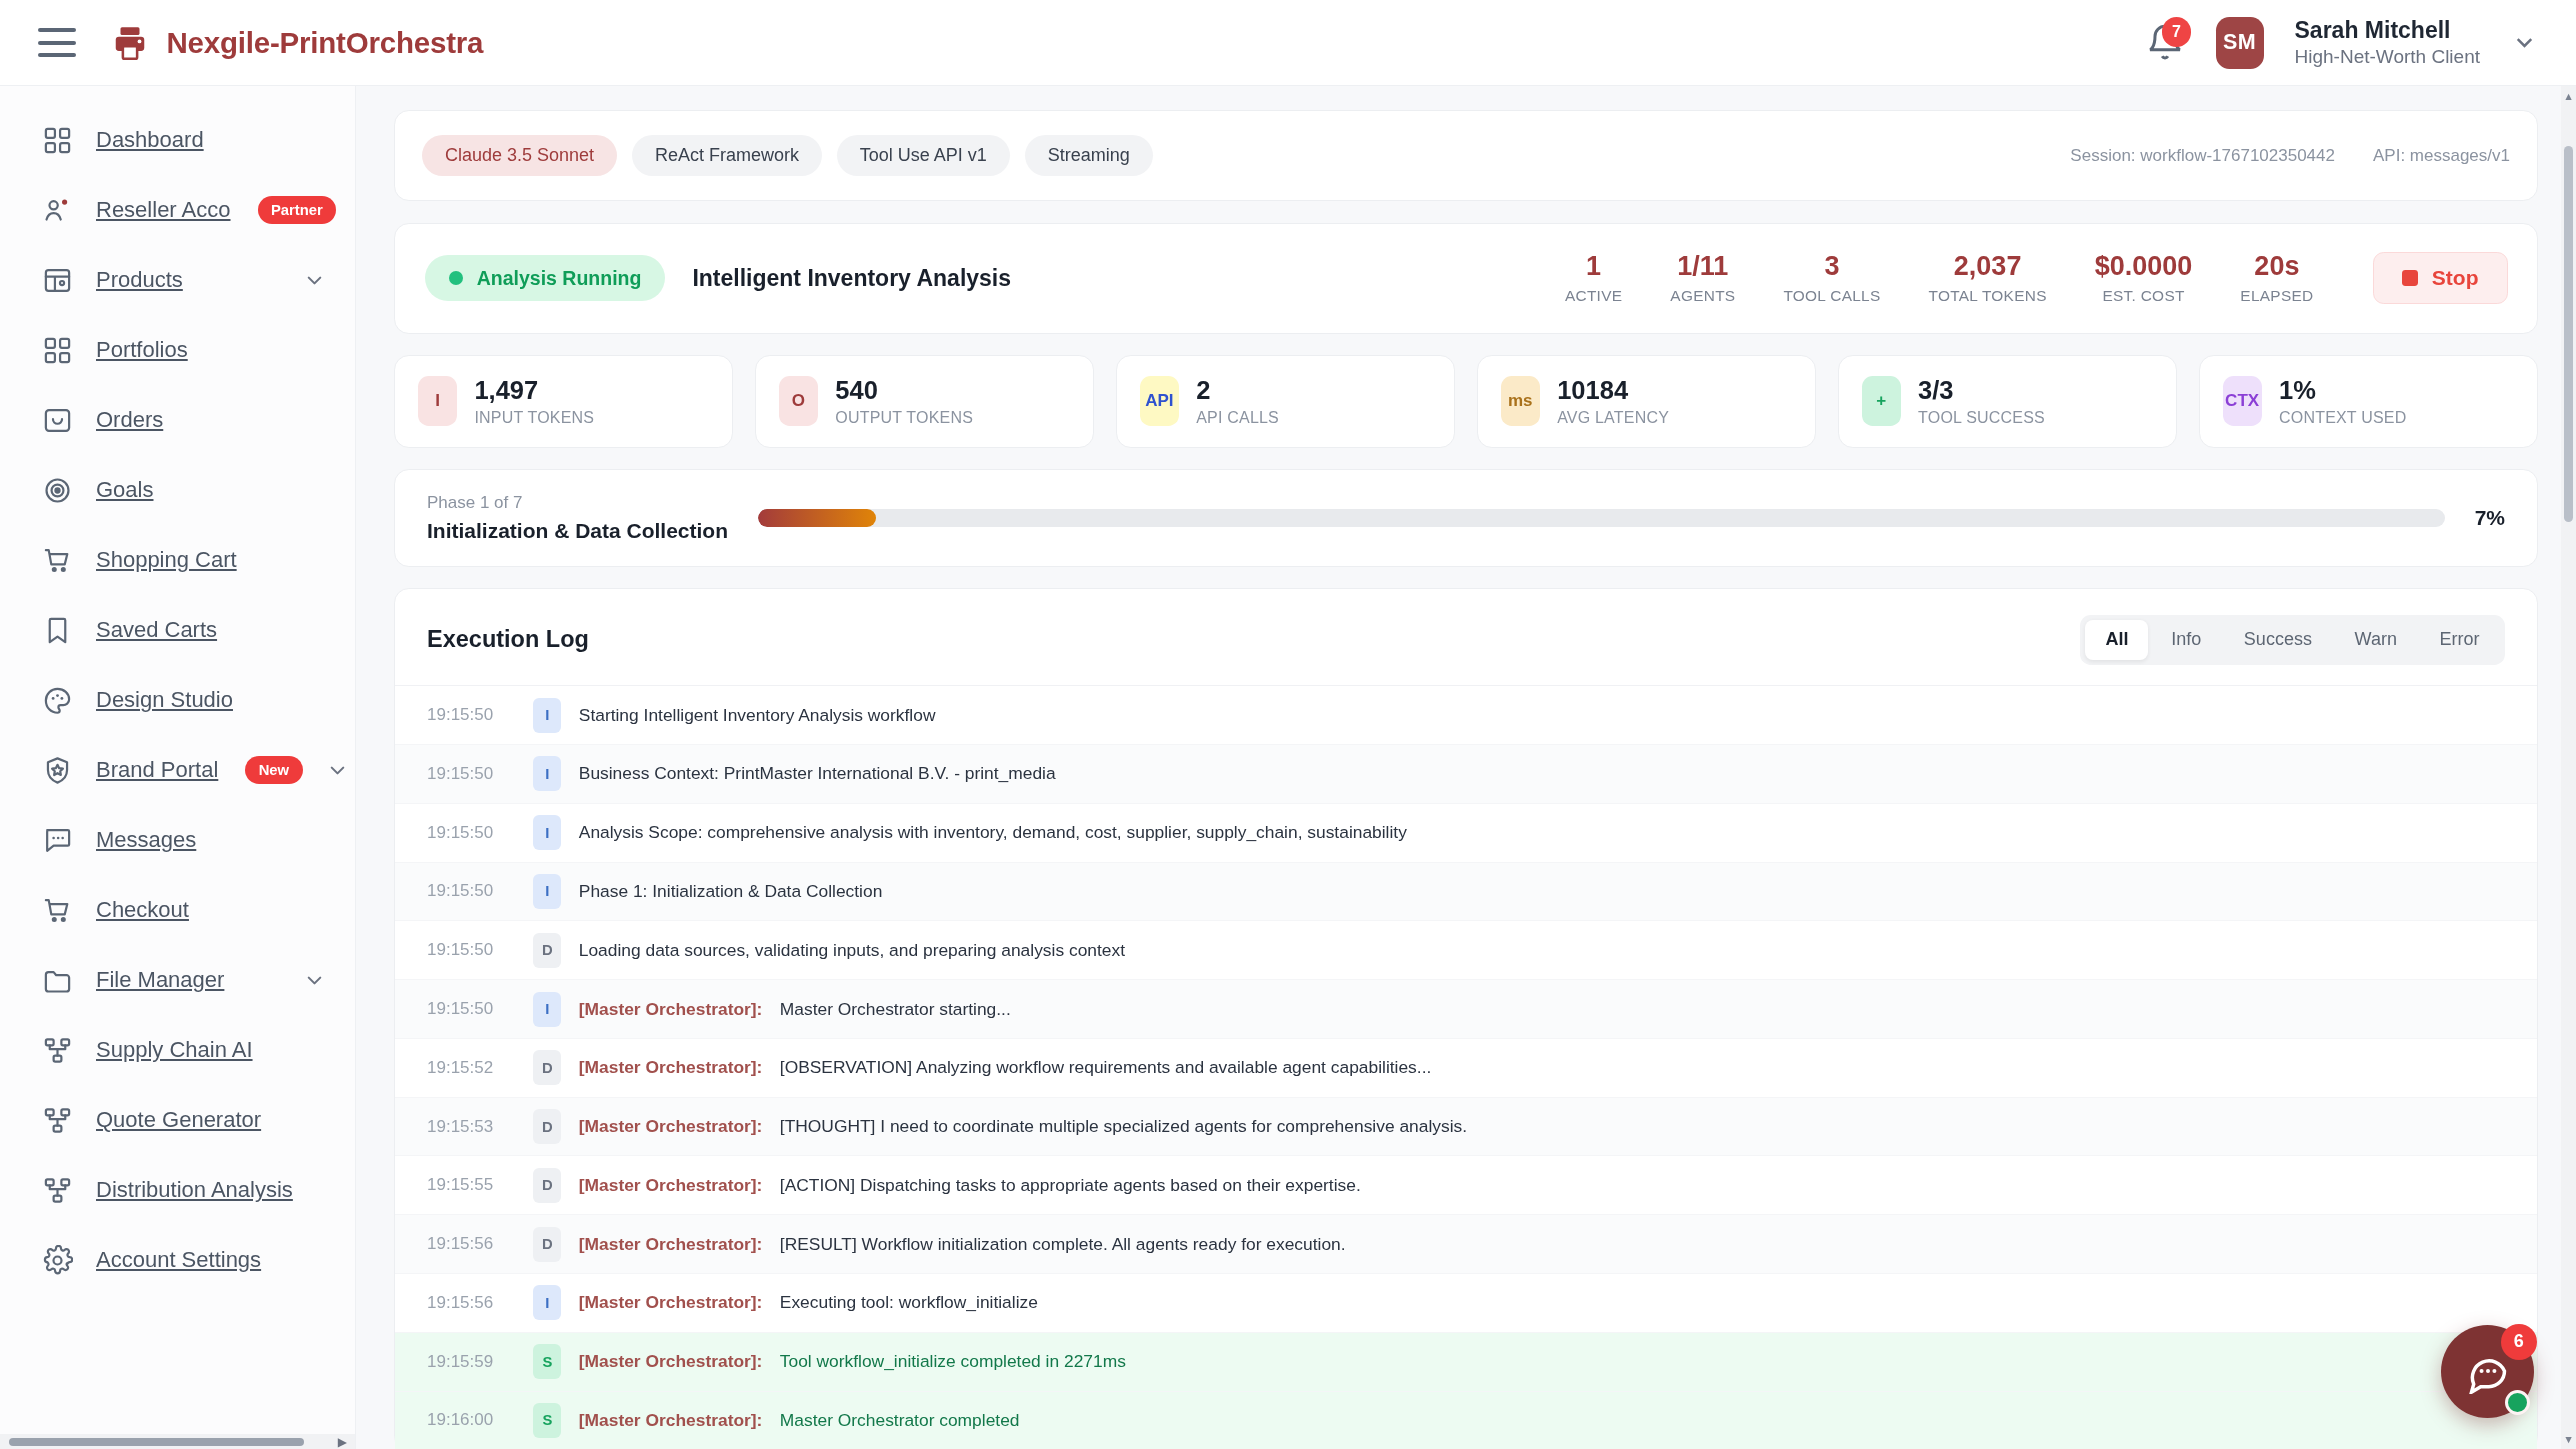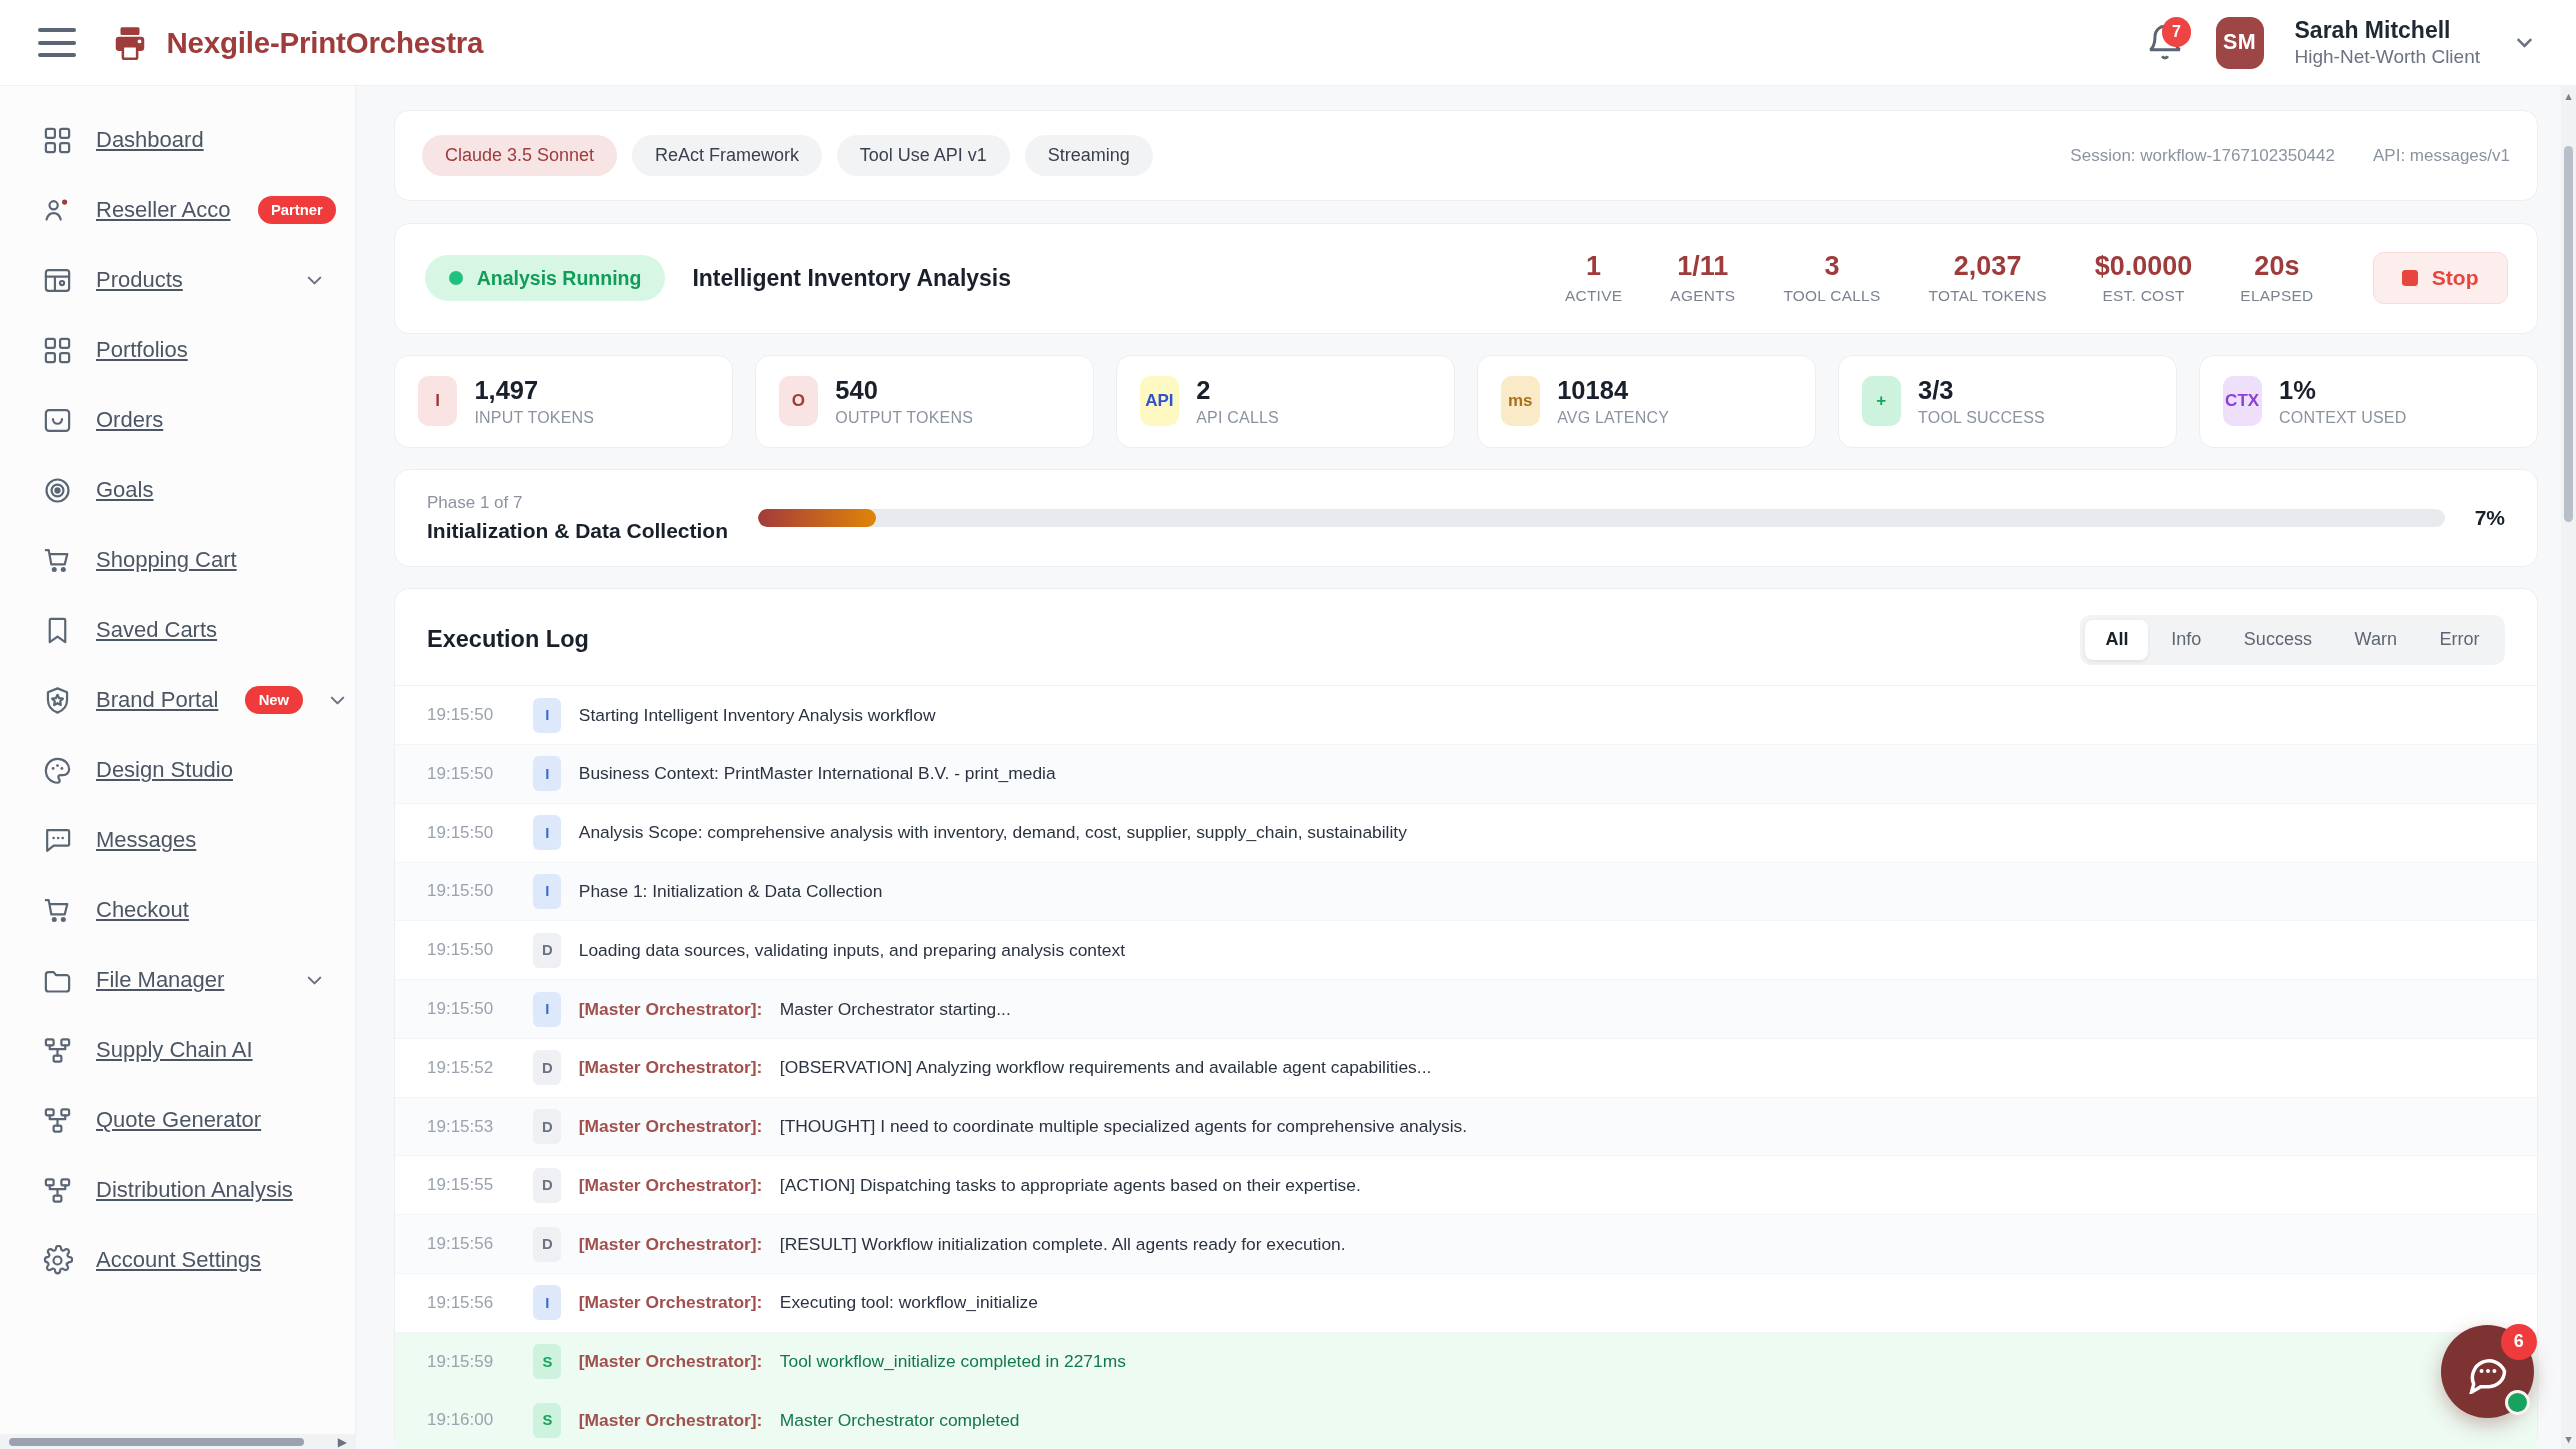--- a/index.html
+++ b/index.html
@@ -341,40 +341,40 @@
           <span class="nav-icon">
             <svg viewBox="0 0 24 24" width="31" height="31" fill="none" stroke="#5b6675" stroke-width="1.7" stroke-linecap="round" stroke-linejoin="round">
               <path d="M7 3h10a1 1 0 0 1 1 1v17l-6-4.2L6 21V4a1 1 0 0 1 1-1z"></path>
             </svg>
           </span>
           <span class="nav-label">Saved Carts</span>
         </div>
         <div class="nav-item">
           <span class="nav-icon">
             <svg viewBox="0 0 24 24" width="31" height="31" fill="none" stroke="#5b6675" stroke-width="1.7" stroke-linecap="round" stroke-linejoin="round">
+              <path d="M12 3c5 0 9 3.6 9 8 0 3-2.4 4.6-4.6 4.6h-2c-1 0-1.7.8-1.7 1.7 0 .5.2.9.5 1.3.3.4.5.8.5 1.2 0 1-.8 1.7-1.7 1.7C7 21.5 3 17.6 3 12c0-5 4-9 9-9z"></path>
+              <circle cx="8.6" cy="10.4" r="1.1" fill="#5b6675" stroke="none"></circle>
+              <circle cx="12" cy="8.2" r="1.1" fill="#5b6675" stroke="none"></circle>
+              <circle cx="15.4" cy="10.4" r="1.1" fill="#5b6675" stroke="none"></circle>
+            </svg>
+          </span>
+          <span class="nav-label">Design Studio</span>
+        </div>
+        <div class="nav-item">
+          <span class="nav-icon">
+            <svg viewBox="0 0 24 24" width="31" height="31" fill="none" stroke="#5b6675" stroke-width="1.7" stroke-linecap="round" stroke-linejoin="round">
               <path d="M12 2.6l7.4 3v6.1c0 4.6-3.1 8.1-7.4 9.7-4.3-1.6-7.4-5.1-7.4-9.7V5.6z"></path>
               <path d="M12 7.6l1.3 2.6 2.9.4-2.1 2 .5 2.9-2.6-1.4-2.6 1.4.5-2.9-2.1-2 2.9-.4z"></path>
             </svg>
           </span>
           <span class="nav-label">Brand Portal</span>
           <span class="nav-badge">New</span>
           <span class="nav-chevron"><svg viewBox="0 0 24 24" width="23" height="23" fill="none" stroke="#6b7280" stroke-width="2.2" stroke-linecap="round" stroke-linejoin="round">
               <path d="M6 9l6 6 6-6"></path>
             </svg></span>
-        </div>
-        <div class="nav-item">
-          <span class="nav-icon">
-            <svg viewBox="0 0 24 24" width="31" height="31" fill="none" stroke="#5b6675" stroke-width="1.7" stroke-linecap="round" stroke-linejoin="round">
-              <path d="M12 3c5 0 9 3.6 9 8 0 3-2.4 4.6-4.6 4.6h-2c-1 0-1.7.8-1.7 1.7 0 .5.2.9.5 1.3.3.4.5.8.5 1.2 0 1-.8 1.7-1.7 1.7C7 21.5 3 17.6 3 12c0-5 4-9 9-9z"></path>
-              <circle cx="8.6" cy="10.4" r="1.1" fill="#5b6675" stroke="none"></circle>
-              <circle cx="12" cy="8.2" r="1.1" fill="#5b6675" stroke="none"></circle>
-              <circle cx="15.4" cy="10.4" r="1.1" fill="#5b6675" stroke="none"></circle>
-            </svg>
-          </span>
-          <span class="nav-label">Design Studio</span>
         </div>
         <div class="nav-item">
           <span class="nav-icon">
             <svg viewBox="0 0 24 24" width="31" height="31" fill="none" stroke="#5b6675" stroke-width="1.7" stroke-linecap="round" stroke-linejoin="round">
               <path d="M4 4h16a1 1 0 0 1 1 1v10a1 1 0 0 1-1 1H9l-5 4V5a1 1 0 0 1 1-1z"></path>
               <circle cx="9" cy="10" r="1" fill="#5b6675" stroke="none"></circle>
               <circle cx="12.5" cy="10" r="1" fill="#5b6675" stroke="none"></circle>
               <circle cx="16" cy="10" r="1" fill="#5b6675" stroke="none"></circle>
             </svg>
           </span>

